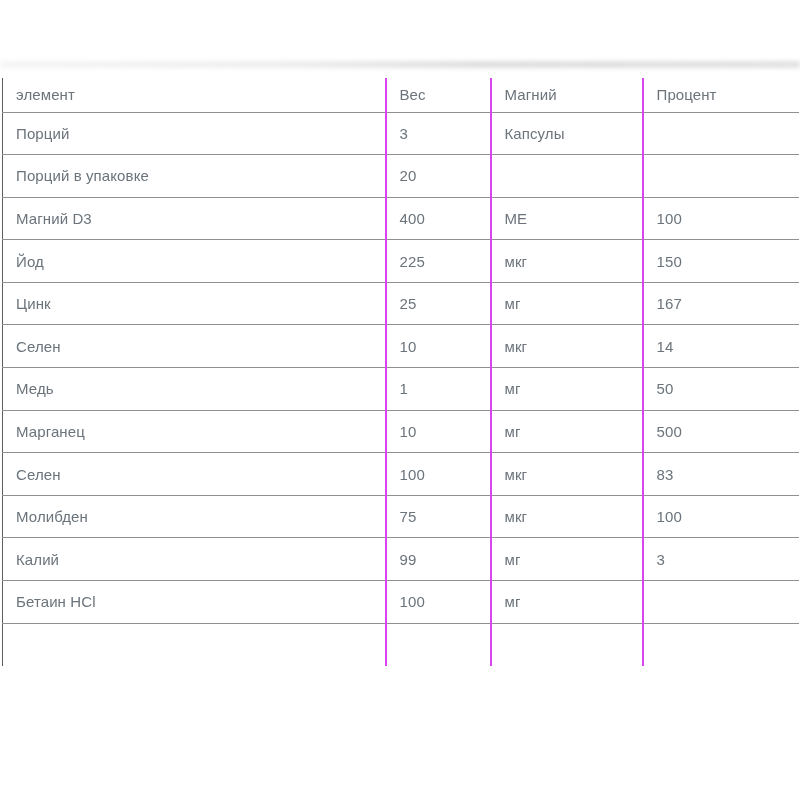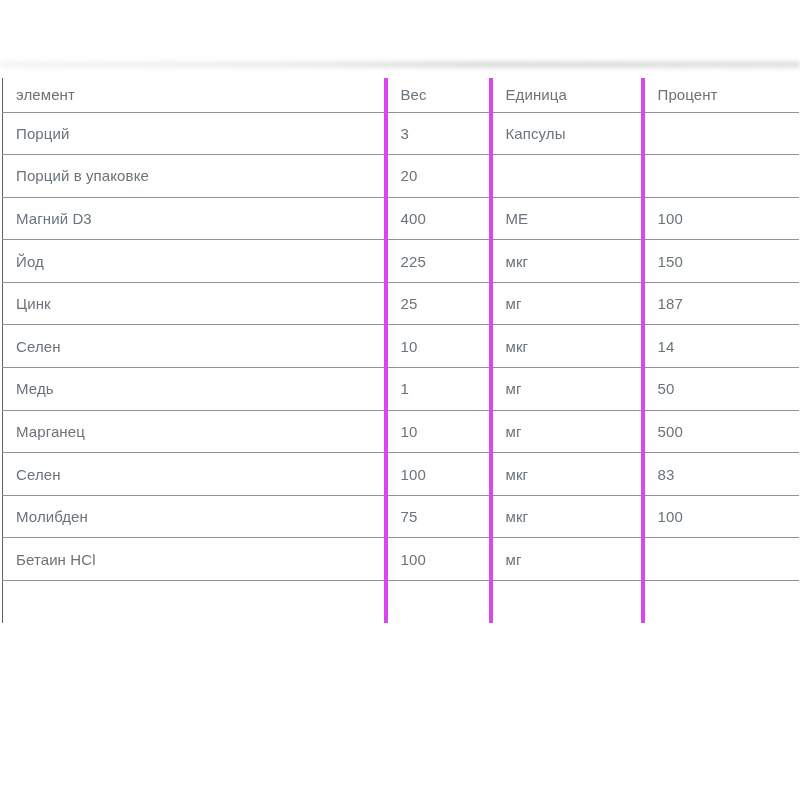--- a/index.html
+++ b/index.html
@@ -57,21 +57,21 @@
     color: #6b737b;
     text-align: left;
     vertical-align: middle;
     padding: 0 8px 0 13px;
     white-space: nowrap;
     overflow: hidden;
     border-bottom: 1px solid #919191;
     letter-spacing: 0.1px;
   }
   table.spec th + th, table.spec td + td {
-    border-left: 4px solid #d946ef;
+    border-left: 2px solid #d946ef;
   }
   table.spec thead tr { height: 34px; }
   table.spec tbody tr { height: 42.6px; }
   table.spec tbody tr.partial-row td { border-bottom: none; }
 </style>
 </head>
 <body>
 
 <div class="page">
   <div class="top-smudge"></div>
@@ -81,21 +81,21 @@
       <colgroup>
         <col class="c1">
           <col class="c2">
           <col class="c3">
           <col class="c4">
       </colgroup>
       <thead>
         <tr>
           <th>элемент</th>
           <th>Вес</th>
-          <th>Единица</th>
+          <th>Магний</th>
           <th>Процент</th>
         </tr>
       </thead>
       <tbody>
         <tr>
           <td>Порций</td>
           <td>3</td>
           <td>Капсулы</td>
           <td></td>
         </tr>
@@ -114,21 +114,21 @@
         <tr>
           <td>Йод</td>
           <td>225</td>
           <td>мкг</td>
           <td>150</td>
         </tr>
         <tr>
           <td>Цинк</td>
           <td>25</td>
           <td>мг</td>
-          <td>187</td>
+          <td>167</td>
         </tr>
         <tr>
           <td>Селен</td>
           <td>10</td>
           <td>мкг</td>
           <td>14</td>
         </tr>
         <tr>
           <td>Медь</td>
           <td>1</td>
@@ -147,20 +147,26 @@
           <td>мкг</td>
           <td>83</td>
         </tr>
         <tr>
           <td>Молибден</td>
           <td>75</td>
           <td>мкг</td>
           <td>100</td>
         </tr>
         <tr>
+          <td>Калий</td>
+          <td>99</td>
+          <td>мг</td>
+          <td>3</td>
+        </tr>
+        <tr>
           <td>Бетаин HCl</td>
           <td>100</td>
           <td>мг</td>
           <td></td>
         </tr>
         <tr class="partial-row">
           <td></td>
           <td></td>
           <td></td>
           <td></td>

